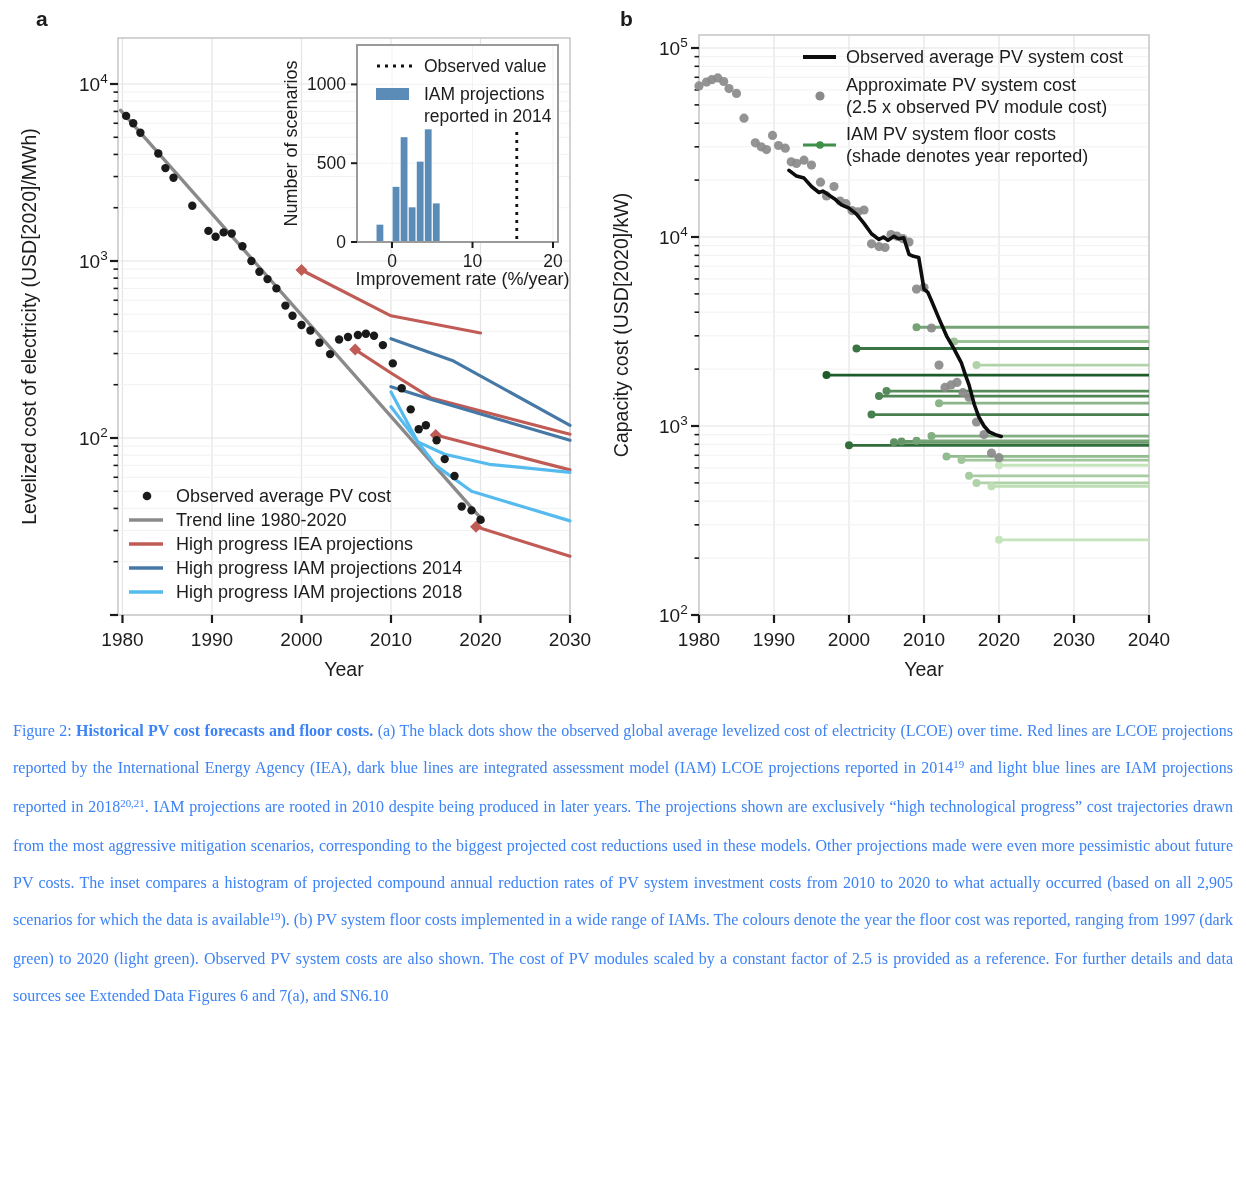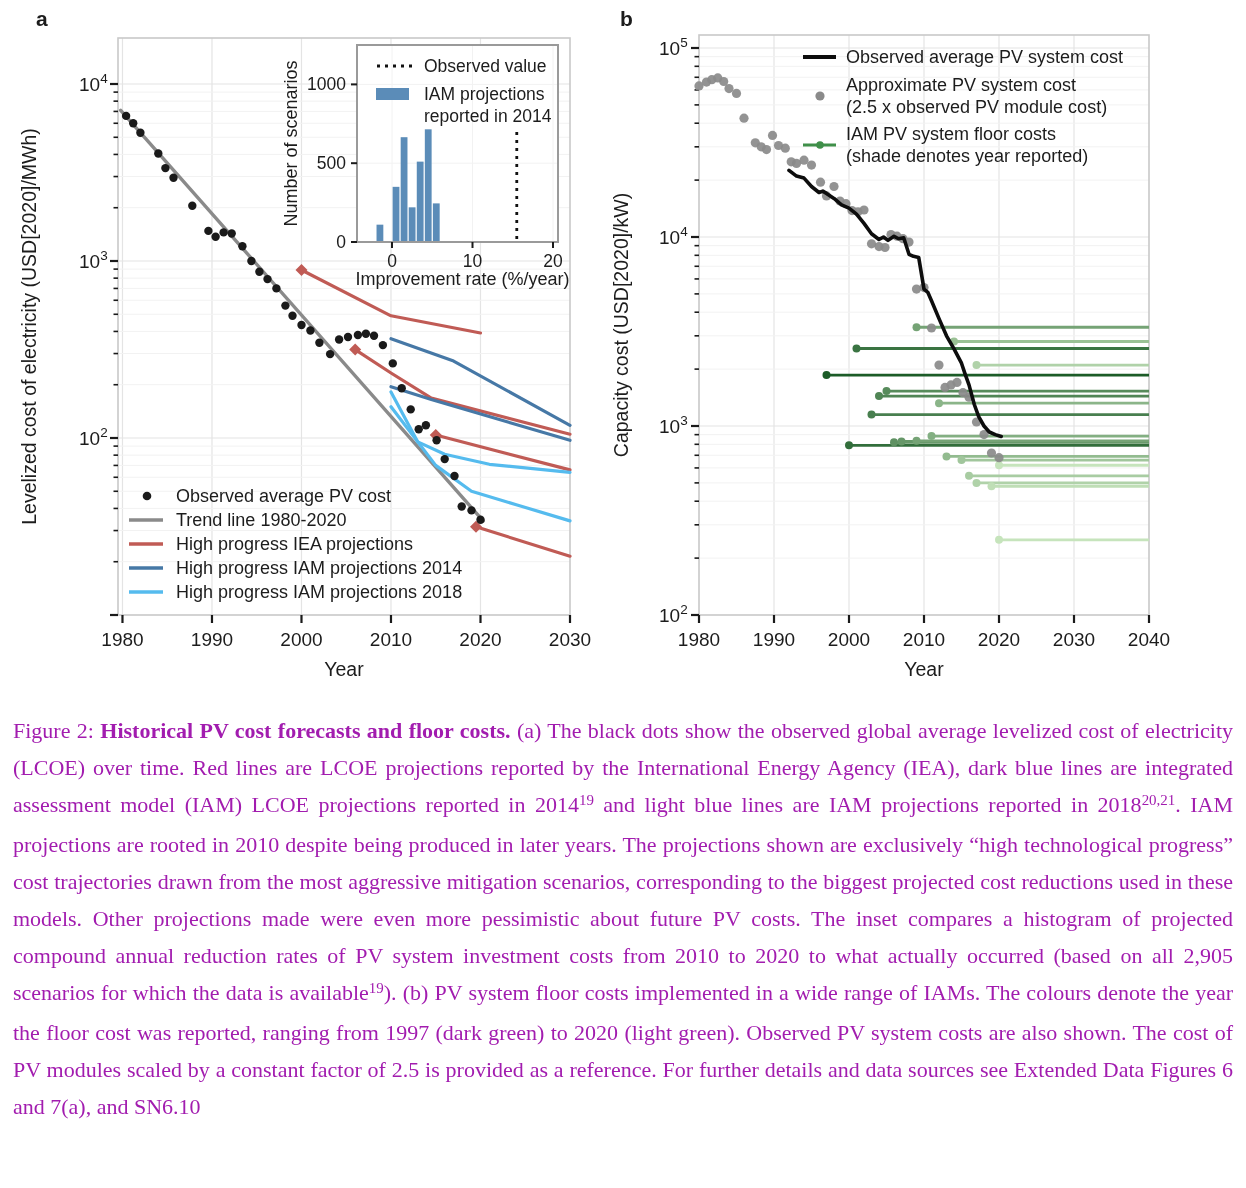--- a/index.html
+++ b/index.html
@@ -1,22 +1,22 @@
 <!DOCTYPE html>
 <html><head>
 <meta charset="utf-8">
 <style>
   html,body{margin:0;padding:0;background:#ffffff;}
   .page{width:1246px;height:1188px;background:#ffffff;position:relative;overflow:hidden;
         font-family:"Liberation Sans", sans-serif;}
   .figure-area{position:absolute;left:0;top:0;width:1246px;height:700px;}
   svg text{fill:#1c1c1c;}
   .caption{position:absolute;left:13px;top:712px;width:1220px;
-           font-family:"Liberation Serif", serif;font-size:22px;line-height:37px;
-           color:#a21caf;text-align:justify;}
+           font-family:"Liberation Serif", serif;font-size:16px;line-height:37px;
+           color:#3b82f6;text-align:justify;}
   .caption .b{font-weight:bold;}
   .caption .sup{font-size:68%;position:relative;top:-0.45em;}
 </style>
 </head>
 <body>
 
 <div class="page">
   <div class="figure-area">
     <svg id="fig-svg" width="1246" height="700" viewBox="0 0 1246 700">
         <g>

